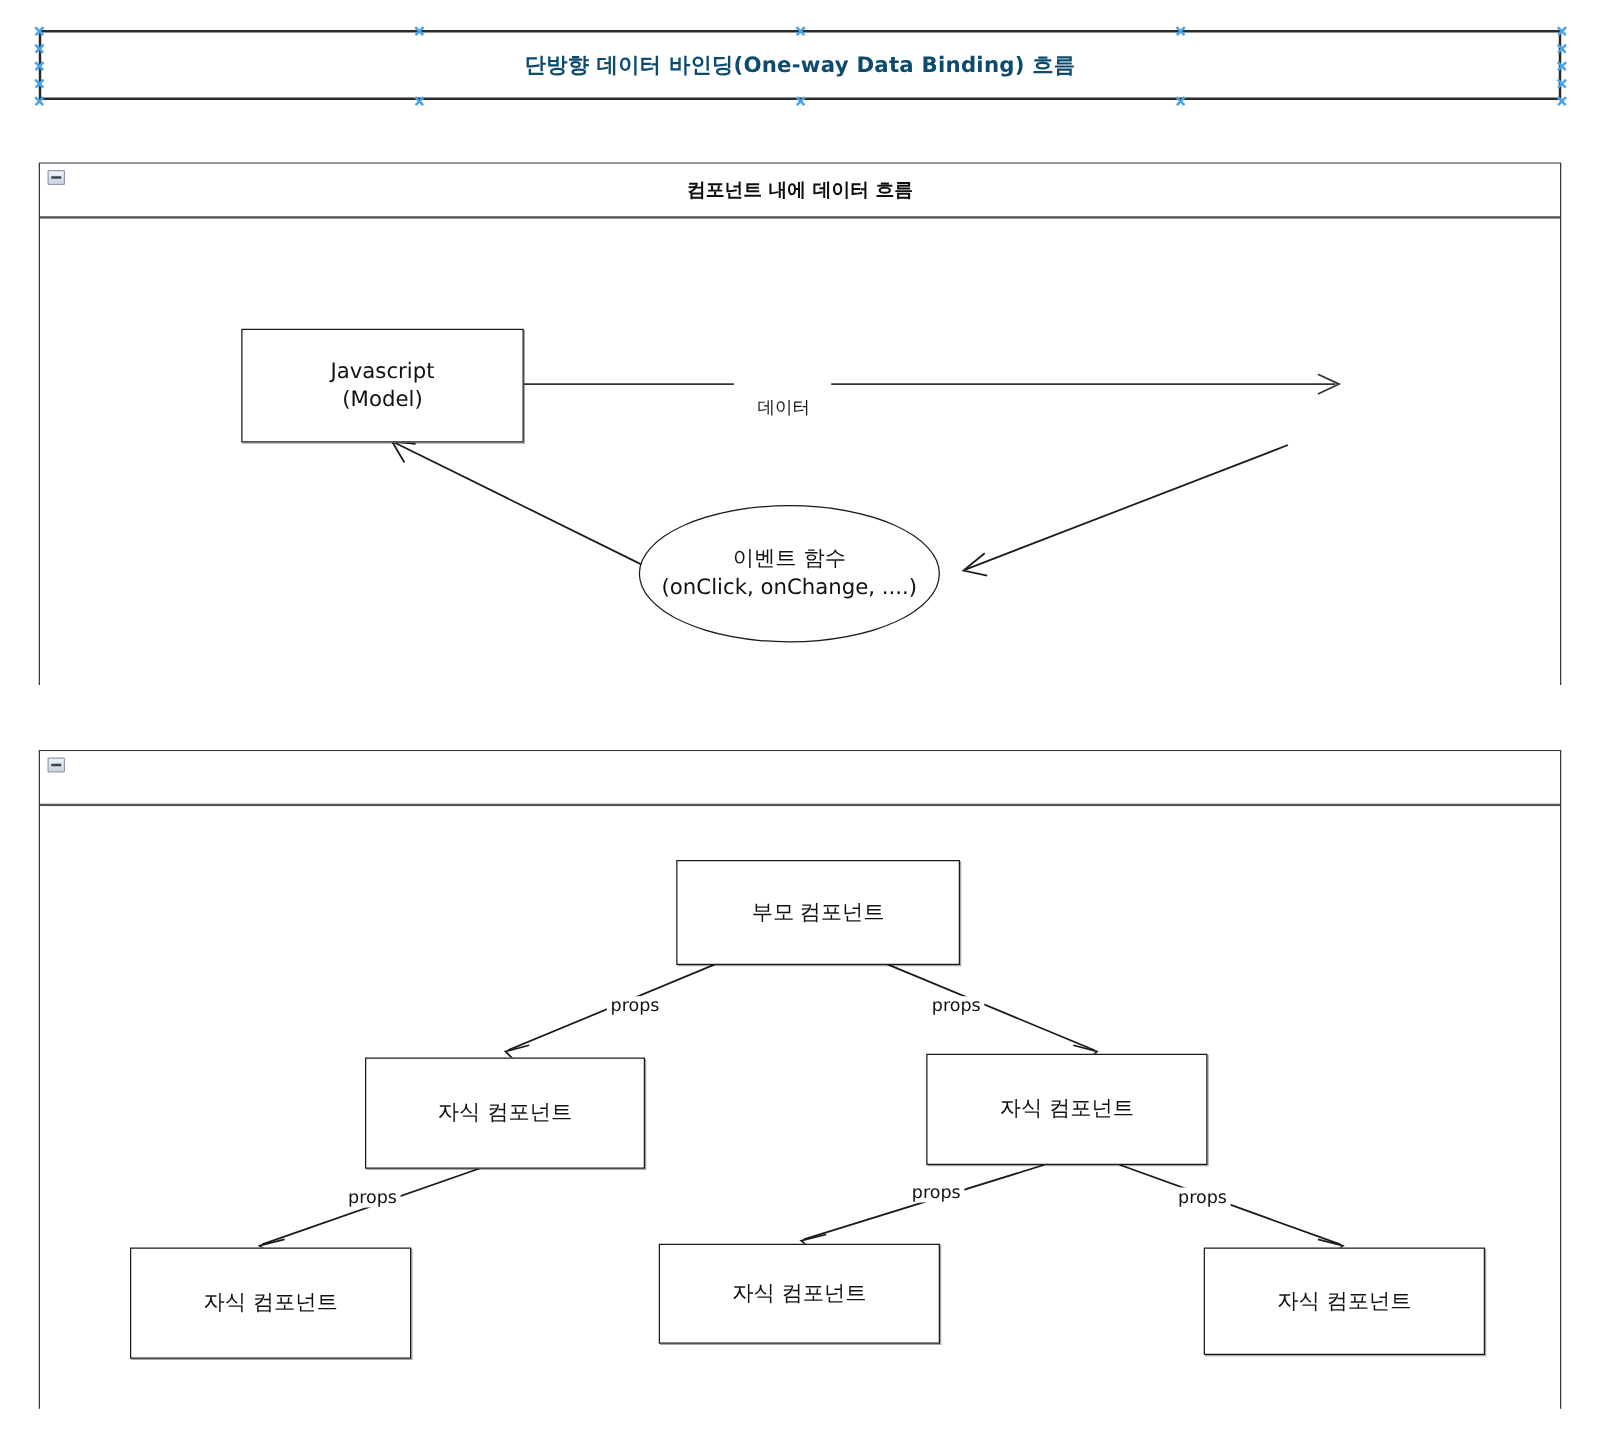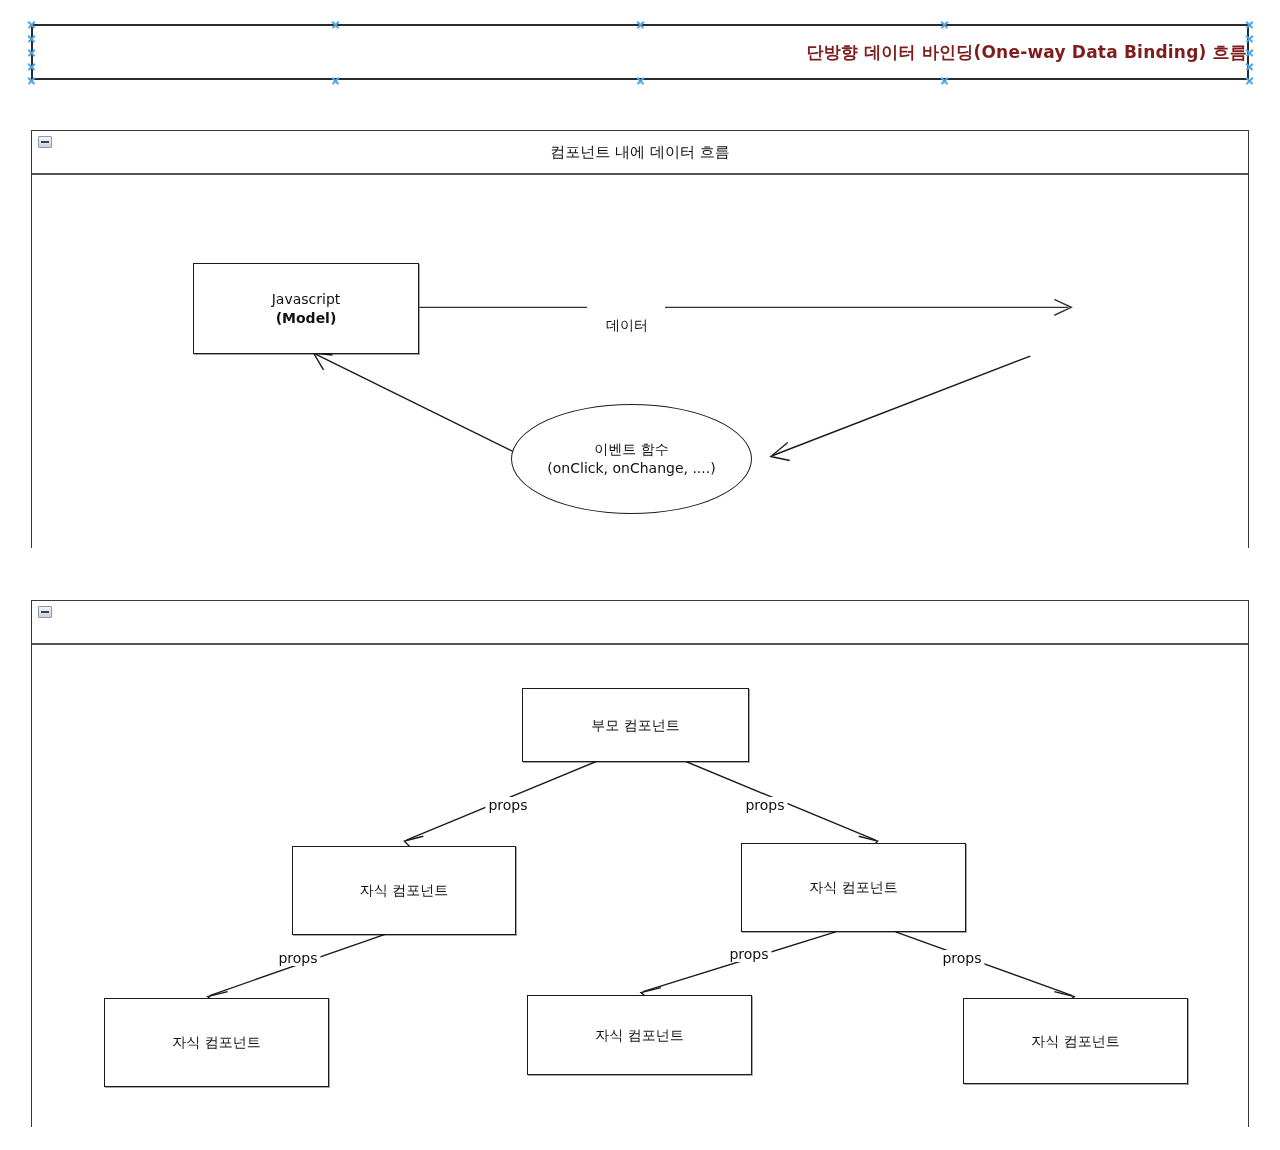--- a/index.html
+++ b/index.html
@@ -24,24 +24,24 @@
     height: 56px;
     border: 2px solid #2b2b2b;
     background: #ffffff;
     box-sizing: border-box;
   }
   .title-text {
     position: absolute;
     left: 0; right: 0;
     top: 50%;
     transform: translateY(-50%);
-    text-align: right;
+    text-align: center;
     font-size: 17px;
     font-weight: 700;
-    color: #7f1d1d;
+    color: #0c4a6e;
     letter-spacing: 0.2px;
   }
 
   
   .handle {
     position: absolute;
     width: 9px;
     height: 9px;
     margin-left: -4.5px;
     margin-top: -4.5px;
@@ -71,21 +71,21 @@
     background: #ffffff;
     box-shadow: 0 2px 2px -2px rgba(0,0,0,0.55);
   }
   .panel-header-title {
     position: absolute;
     left: 0; right: 0;
     top: 50%;
     transform: translateY(-50%);
     text-align: center;
     font-size: 15px;
-    font-weight: 400;
+    font-weight: 700;
     color: #0d0d0d;
   }
   .collapse-btn {
     position: absolute;
     left: 6px;
     top: 5px;
     width: 14px;
     height: 12px;
     background: linear-gradient(#f2f4f8, #c9d2de);
     border: 1px solid #8e9aab;
@@ -114,26 +114,26 @@
     background: #ffffff;
     box-sizing: border-box;
     display: flex;
     flex-direction: column;
     align-items: center;
     justify-content: center;
     text-align: center;
     box-shadow: 1px 1px 0 rgba(0,0,0,0.35);
   }
   .node-line {
-    font-size: 14px;
+    font-size: 17px;
     color: #111111;
     line-height: 1.35;
     white-space: nowrap;
   }
-  .node-line.bold { font-weight: 700; }
+  .node-line.bold { font-weight: 400; }
 
   .ellipse-node {
     position: absolute;
     border: 1.6px solid #1a1a1a;
     border-radius: 50%;
     background: #ffffff;
     box-sizing: border-box;
     display: flex;
     flex-direction: column;
     align-items: center;
@@ -243,21 +243,21 @@
       <line x1="865" y1="288" x2="1042" y2="352" stroke="#1a1a1a" stroke-width="1.4"></line>
       <polyline points="1024,348 1044,353 1030,365" fill="none" stroke="#1a1a1a" stroke-width="1.4"></polyline>
     </svg>
 
     <div class="edge-label" style="left:476px;top:160px;">props</div>
     <div class="edge-label" style="left:733px;top:160px;">props</div>
     <div class="edge-label" style="left:266px;top:313px;">props</div>
     <div class="edge-label" style="left:717px;top:309px;">props</div>
     <div class="edge-label" style="left:930px;top:313px;">props</div>
 
-    <div class="node" style="left:490px;top:43px;width:227px;height:74px;">
+    <div class="node" style="left:509px;top:43px;width:227px;height:84px;font-family:Liberation Serif, serif;">
       <div class="node-line">부모 컴포넌트</div>
     </div>
 
     <div class="node" style="left:260px;top:201px;width:224px;height:89px;">
       <div class="node-line">자식 컴포넌트</div>
     </div>
 
     <div class="node" style="left:709px;top:198px;width:225px;height:89px;">
       <div class="node-line">자식 컴포넌트</div>
     </div>

